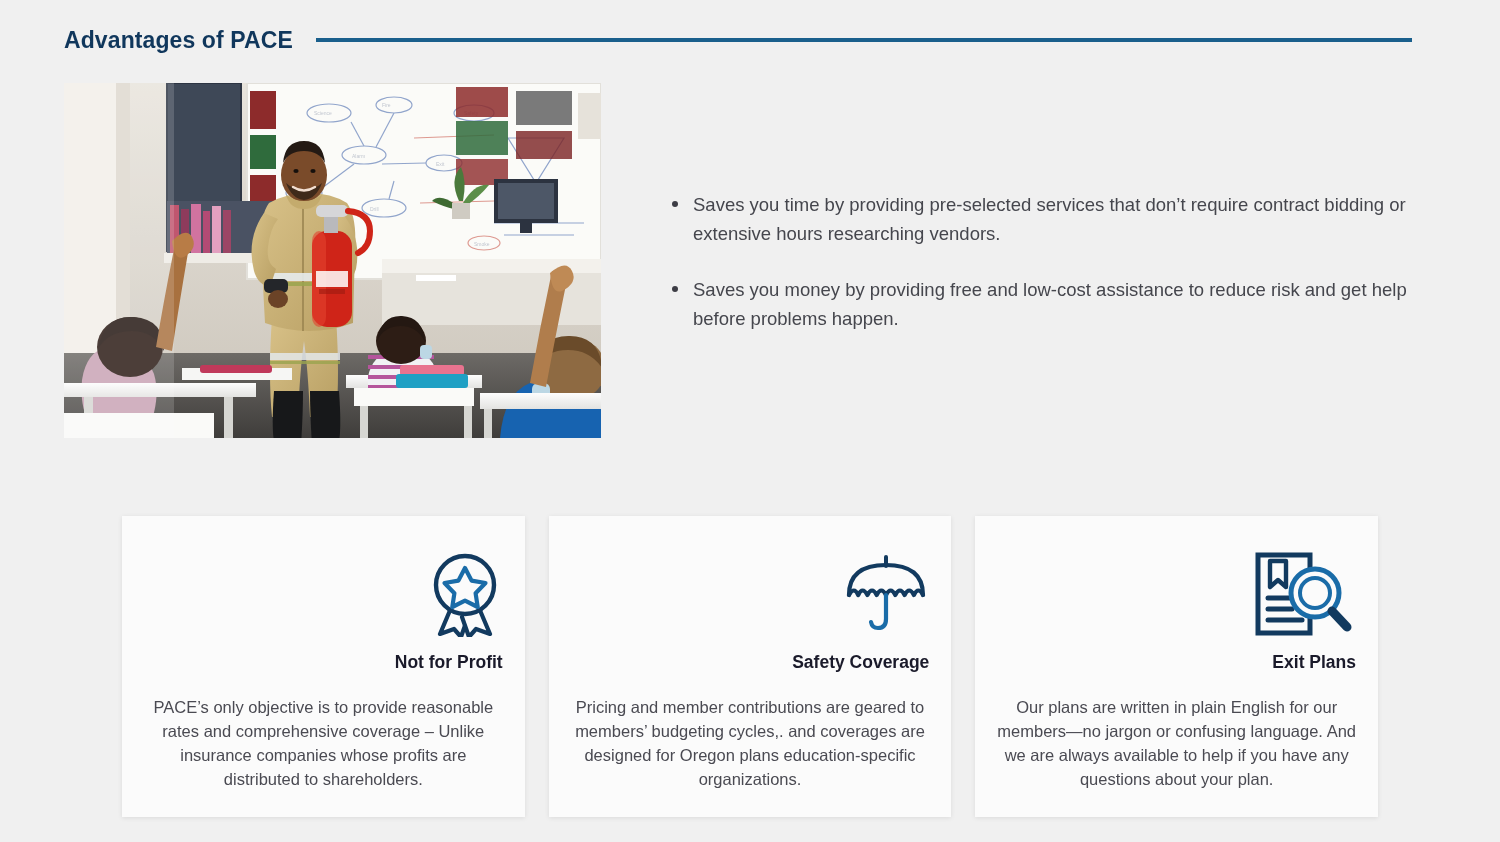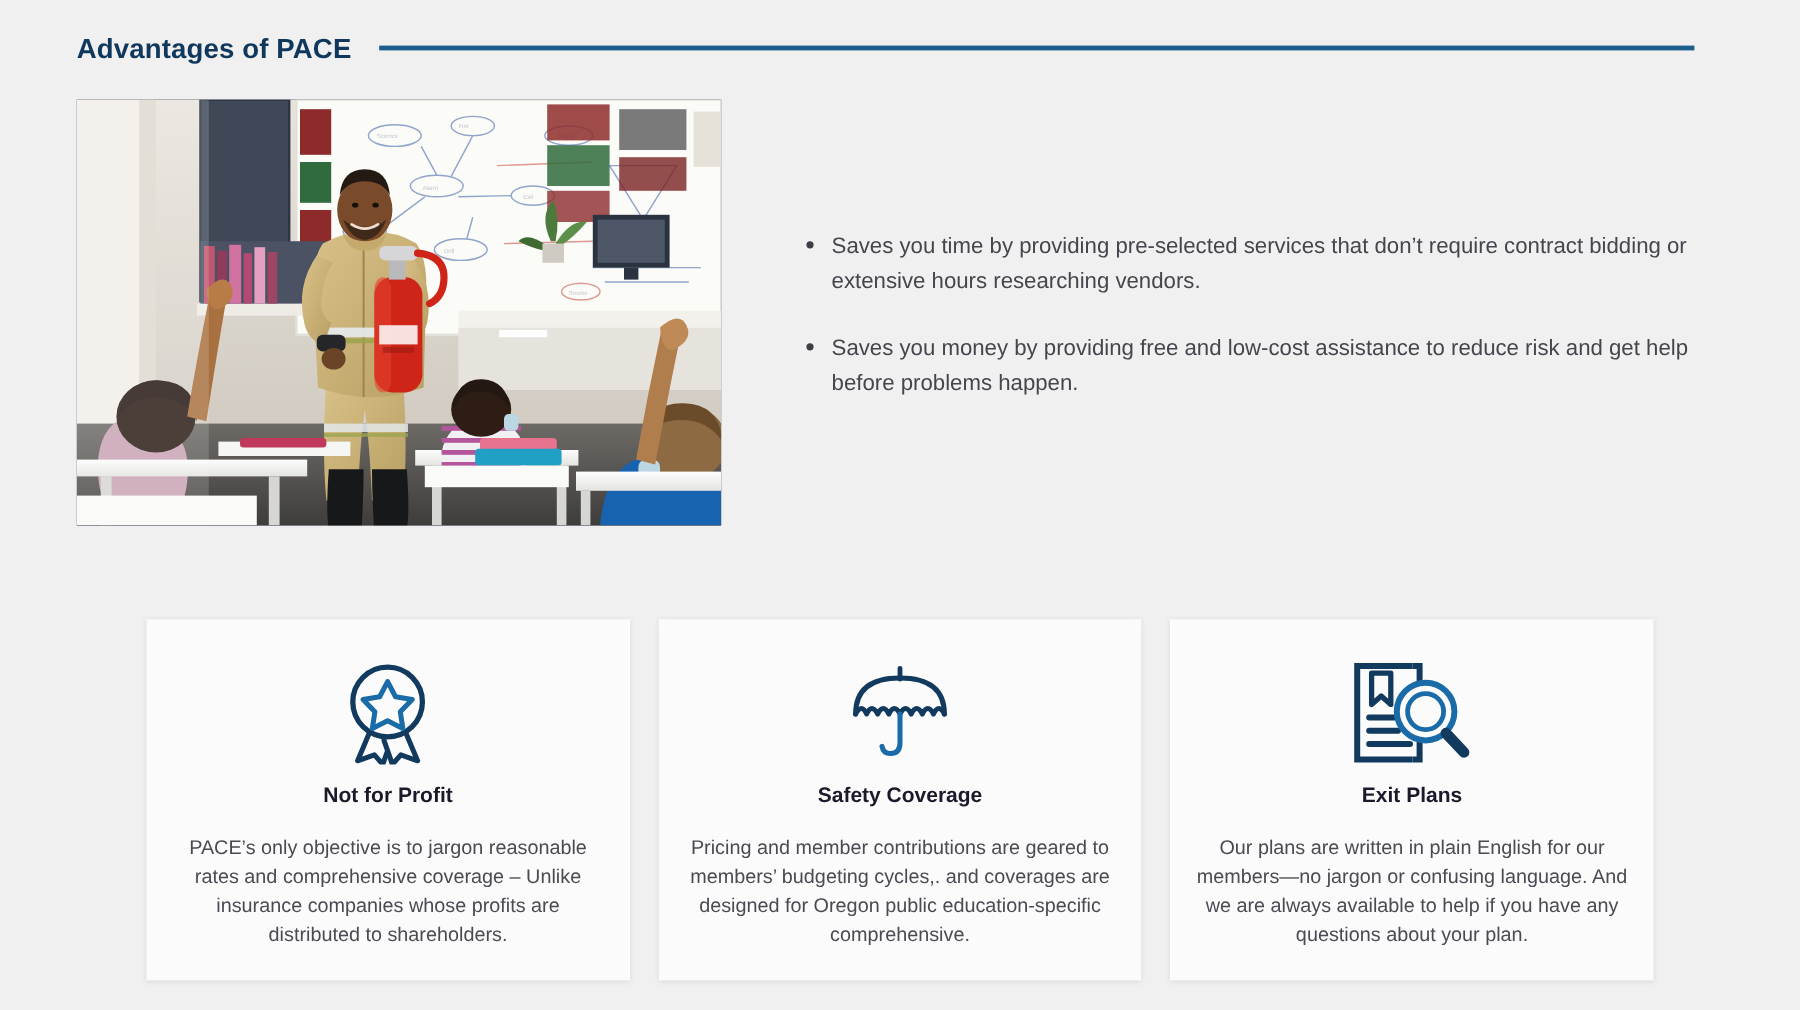--- a/index.html
+++ b/index.html
@@ -97,21 +97,21 @@
   }
 
   .card {
     flex: 1 1 0;
     background: #fbfbfb;
     box-shadow: 0 1px 5px rgba(0,0,0,.09);
     padding: 30px 22px 26px;
     min-height: 288px;
     display: flex;
     flex-direction: column;
-    align-items: center;
+    align-items: flex-end;
   }
 
   .card-icon {
     height: 96px;
     display: flex;
     align-items: center;
     justify-content: center;
   }
   .card-icon svg { display: block; }
 
@@ -364,34 +364,34 @@
   <div class="card">
     <div class="card-icon">
       <svg width="76" height="86" viewBox="0 0 76 86" xmlns="http://www.w3.org/2000/svg">
         <path d="M24 57 L13 83 L27 78 L34 86 L41 66" fill="#fbfbfb" stroke="#123a5f" stroke-width="4.2" stroke-linejoin="round" stroke-linecap="round"></path>
         <path d="M52 57 L63 83 L49 78 L42 86 L35 66" fill="#fbfbfb" stroke="#123a5f" stroke-width="4.2" stroke-linejoin="round" stroke-linecap="round"></path>
         <circle cx="38" cy="34" r="29" fill="#fbfbfb" stroke="#123a5f" stroke-width="4.4"></circle>
         <path d="M38 17 L44.6 29.6 L58.5 32 L48.6 42.2 L50.7 56 L38 49.6 L25.3 56 L27.4 42.2 L17.5 32 L31.4 29.6 Z" fill="none" stroke="#1a6ca8" stroke-width="4.2" stroke-linejoin="round"></path>
       </svg>
     </div>
     <div class="card-title">Not for Profit</div>
-    <div class="card-body">PACE’s only objective is to jargon reasonable rates and comprehensive coverage – Unlike insurance companies whose profits are distributed to shareholders.</div>
+    <div class="card-body">PACE’s only objective is to provide reasonable rates and comprehensive coverage – Unlike insurance companies whose profits are distributed to shareholders.</div>
   </div>
 
   <div class="card">
     <div class="card-icon">
       <svg width="86" height="86" viewBox="0 0 86 86" xmlns="http://www.w3.org/2000/svg">
         <path d="M43 6 L43 15" stroke="#123a5f" stroke-width="4" stroke-linecap="round"></path>
         <path d="M6 44 q0 -30 37 -30 q37 0 37 30" fill="none" stroke="#123a5f" stroke-width="4.2" stroke-linecap="round"></path>
         <path d="M6 44 q5 -9 9.2 0 q4.2 -9 9.2 0 q4.6 -9 9.3 0 q4.6 -9 9.3 0 q4.6 -9 9.3 0 q4.6 -9 9.3 0 q4.6 -9 9.3 0 q4.4 -9 9.1 0" fill="none" stroke="#123a5f" stroke-width="4.2" stroke-linejoin="round" stroke-linecap="round"></path>
         <path d="M43 44 L43 68 q0 9 -8 9 q-6 0 -7 -6" fill="none" stroke="#1a6ca8" stroke-width="4.2" stroke-linecap="round"></path>
       </svg>
     </div>
     <div class="card-title">Safety Coverage</div>
-    <div class="card-body">Pricing and member contributions are geared to members’ budgeting cycles,. and coverages are designed for Oregon public education-specific comprehensive.</div>
+    <div class="card-body">Pricing and member contributions are geared to members’ budgeting cycles,. and coverages are designed for Oregon plans education-specific organizations.</div>
   </div>
 
   <div class="card">
     <div class="card-icon">
       <svg width="104" height="86" viewBox="0 0 104 86" xmlns="http://www.w3.org/2000/svg">
         <path d="M52 4 L6 4 L6 82 L52 82" fill="none" stroke="#123a5f" stroke-width="5"></path>
         <path d="M52 4 L58 4 L58 22 M58 64 L58 82 L52 82" fill="none" stroke="#123a5f" stroke-width="5"></path>
         <path d="M18 10 L34 10 L34 36 L26 29 L18 36 Z" fill="none" stroke="#123a5f" stroke-width="4.4" stroke-linejoin="round"></path>
         <path d="M16 47 L42 47" stroke="#123a5f" stroke-width="5" stroke-linecap="round"></path>
         <path d="M16 58 L40 58" stroke="#123a5f" stroke-width="5" stroke-linecap="round"></path>

